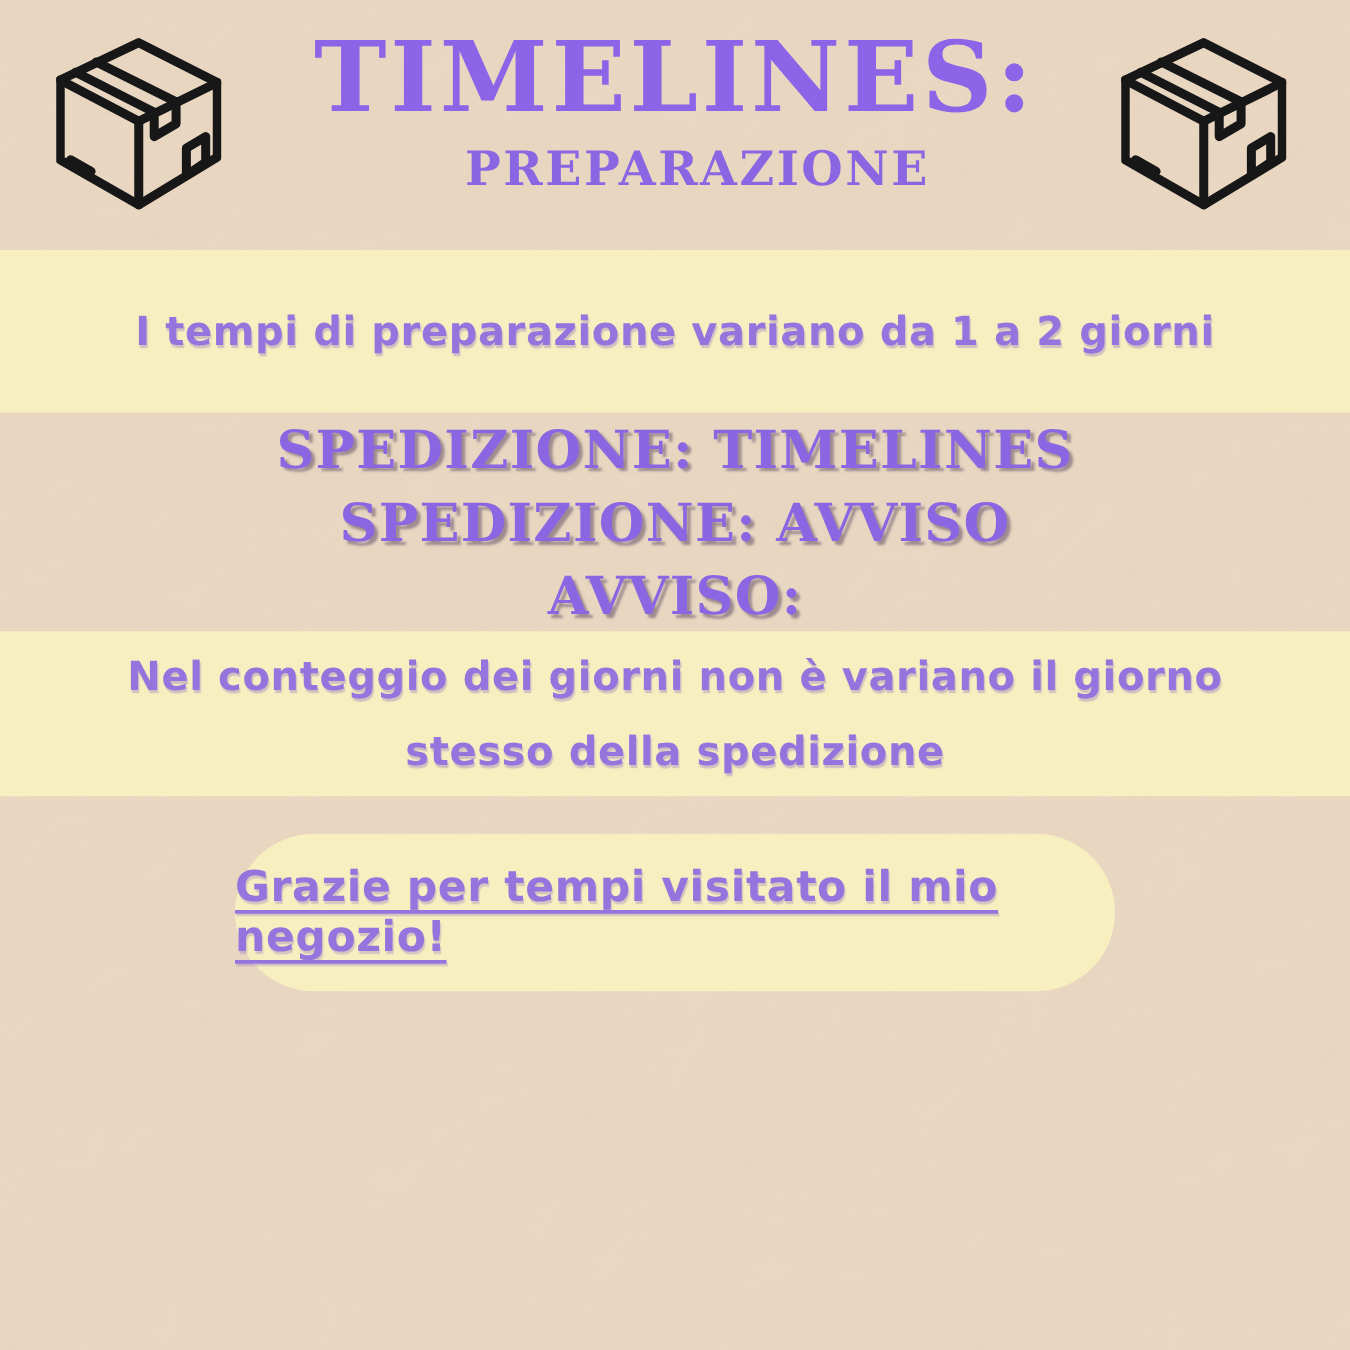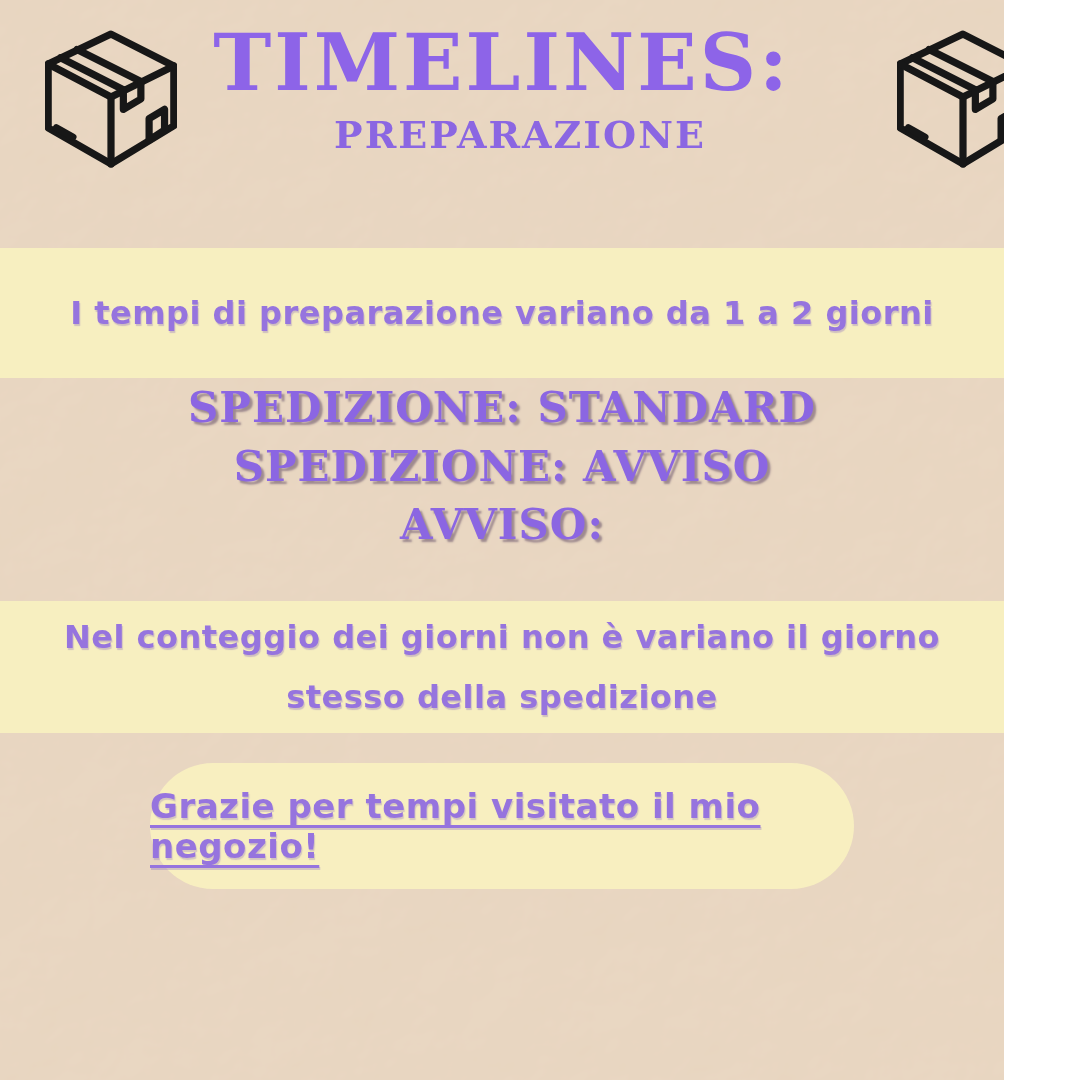--- a/index.html
+++ b/index.html
@@ -1,18 +1,18 @@
 <!DOCTYPE html>
 <html style="--background-tan: #e2cbb1; --band-cream: #f8f0c0; --title-purple: #8d64e8; --heading-purple: #8b66e2; --body-purple: #9674de; --icon-black: #171717;"><head>
 <meta charset="utf-8">
 <style>
   html, body { margin: 0; padding: 0; }
   .canvas {
     position: relative;
-    width: 1004px;
+    width: 1080px;
     height: 1080px;
     overflow: hidden;
     background: var(--background-tan, #e2cbb1);
     font-family: "DejaVu Sans", sans-serif;
   }
   .texture {
     position: absolute;
     inset: 0;
     mix-blend-mode: soft-light;
     opacity: 0.55;
@@ -58,21 +58,21 @@
     color: var(--heading-purple, #8b66e2);
     padding-left: 36px;
   }
   
   .band {
     flex: 0 0 auto;
     display: flex;
     align-items: center;
     justify-content: center;
   }
-  .cream { background: rgba(248, 240, 192, 0.95); margin-top: 48px; }
+  .cream { background: rgba(248, 240, 192, 0.95); }
   .h130 { height: 130px; }
   .h59  { height: 59px; }
   .h128 { height: 128px; }
   .h60  { height: 60px; }
   .h135 { height: 135px; }
   .h56  { height: 56px; }
   .h132 { height: 132px; }
   .body-text {
     margin: 0;
     padding: 0 40px;
@@ -172,21 +172,21 @@
         </g>
       </svg>
 
     </header>
 
     <section class="band cream h130">
       <p class="body-text">I tempi di preparazione variano da 1 a 2 giorni</p>
     </section>
 
     <section class="band h59">
-      <h3 class="heading-text">SPEDIZIONE: STANDARD</h3>
+      <h3 class="heading-text">SPEDIZIONE: TIMELINES</h3>
     </section>
 
 
     <section class="band h60">
       <h3 class="heading-text">SPEDIZIONE: AVVISO</h3>
     </section>
 
 
     <section class="band h56">
       <h3 class="heading-text">AVVISO:</h3>

